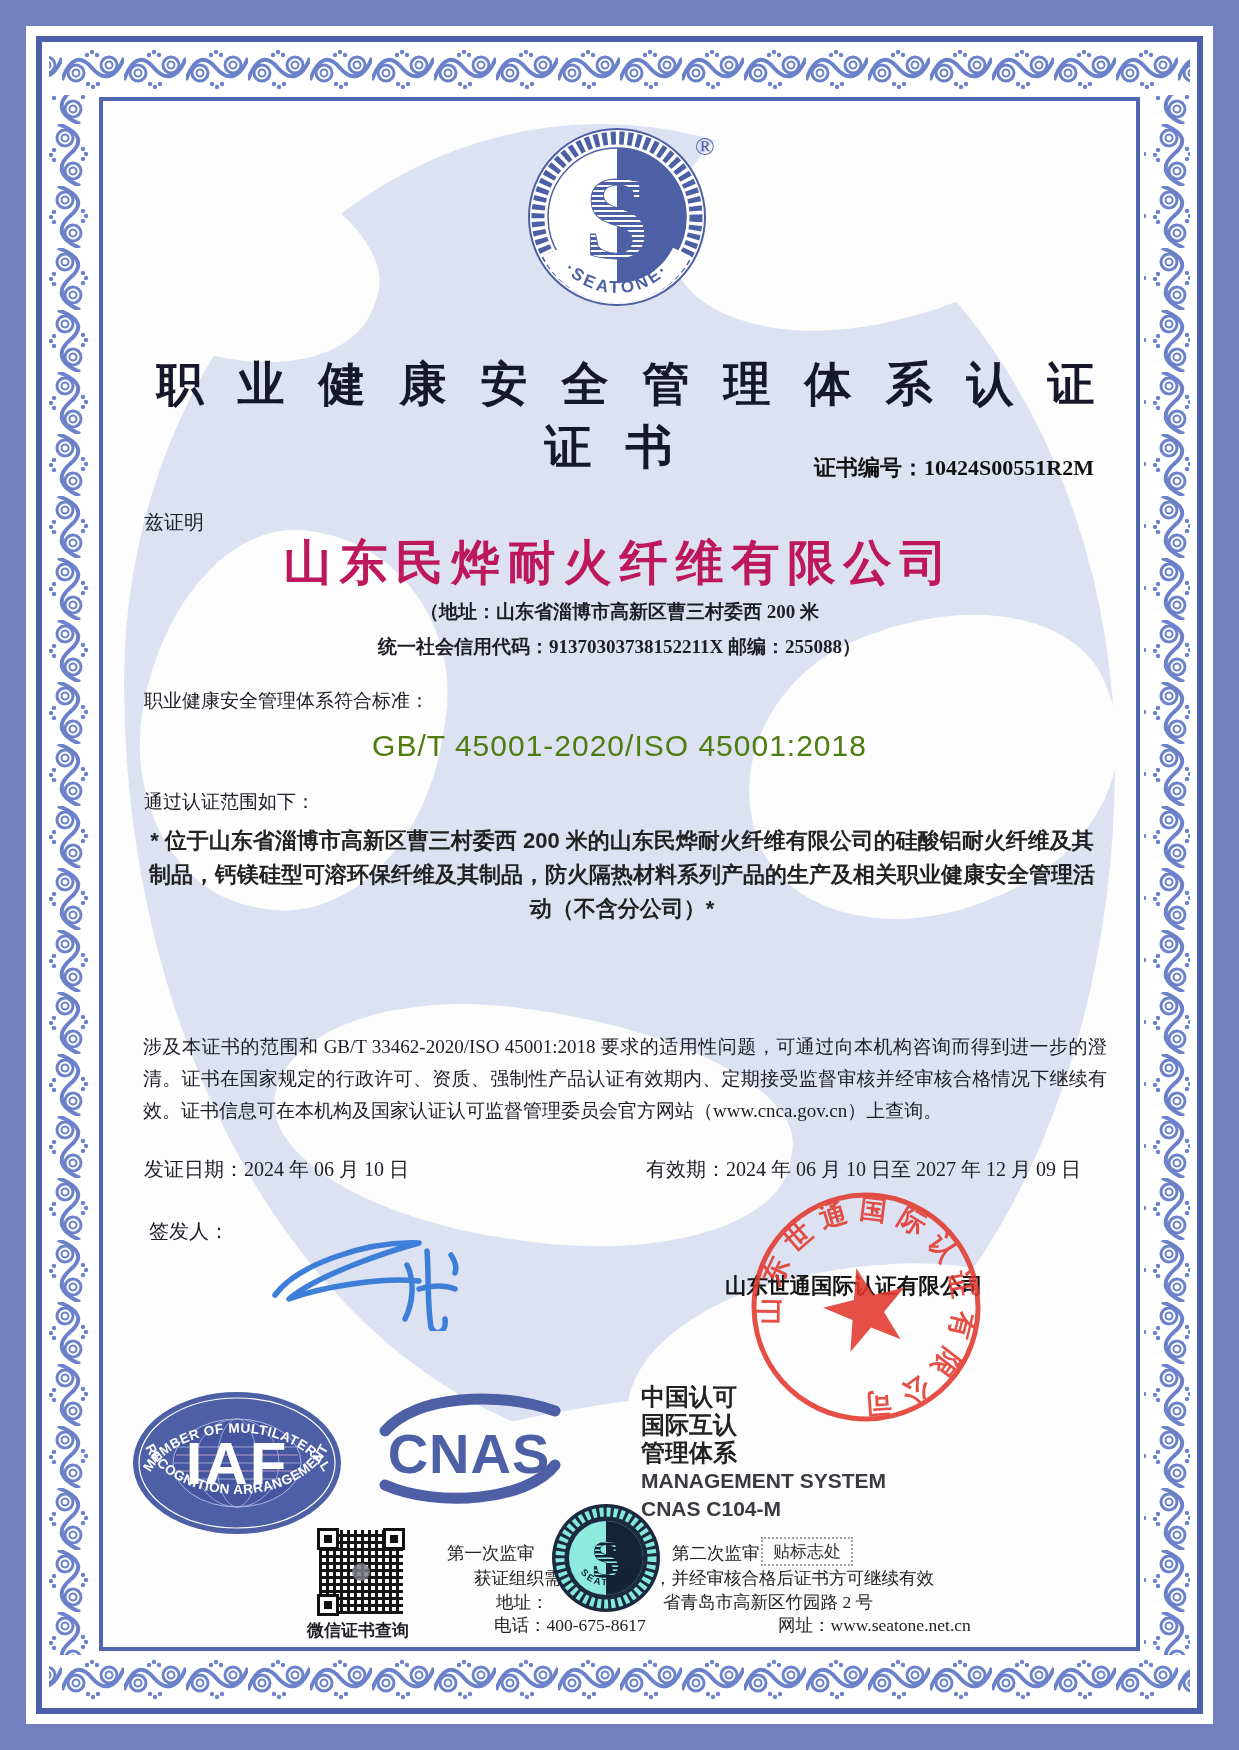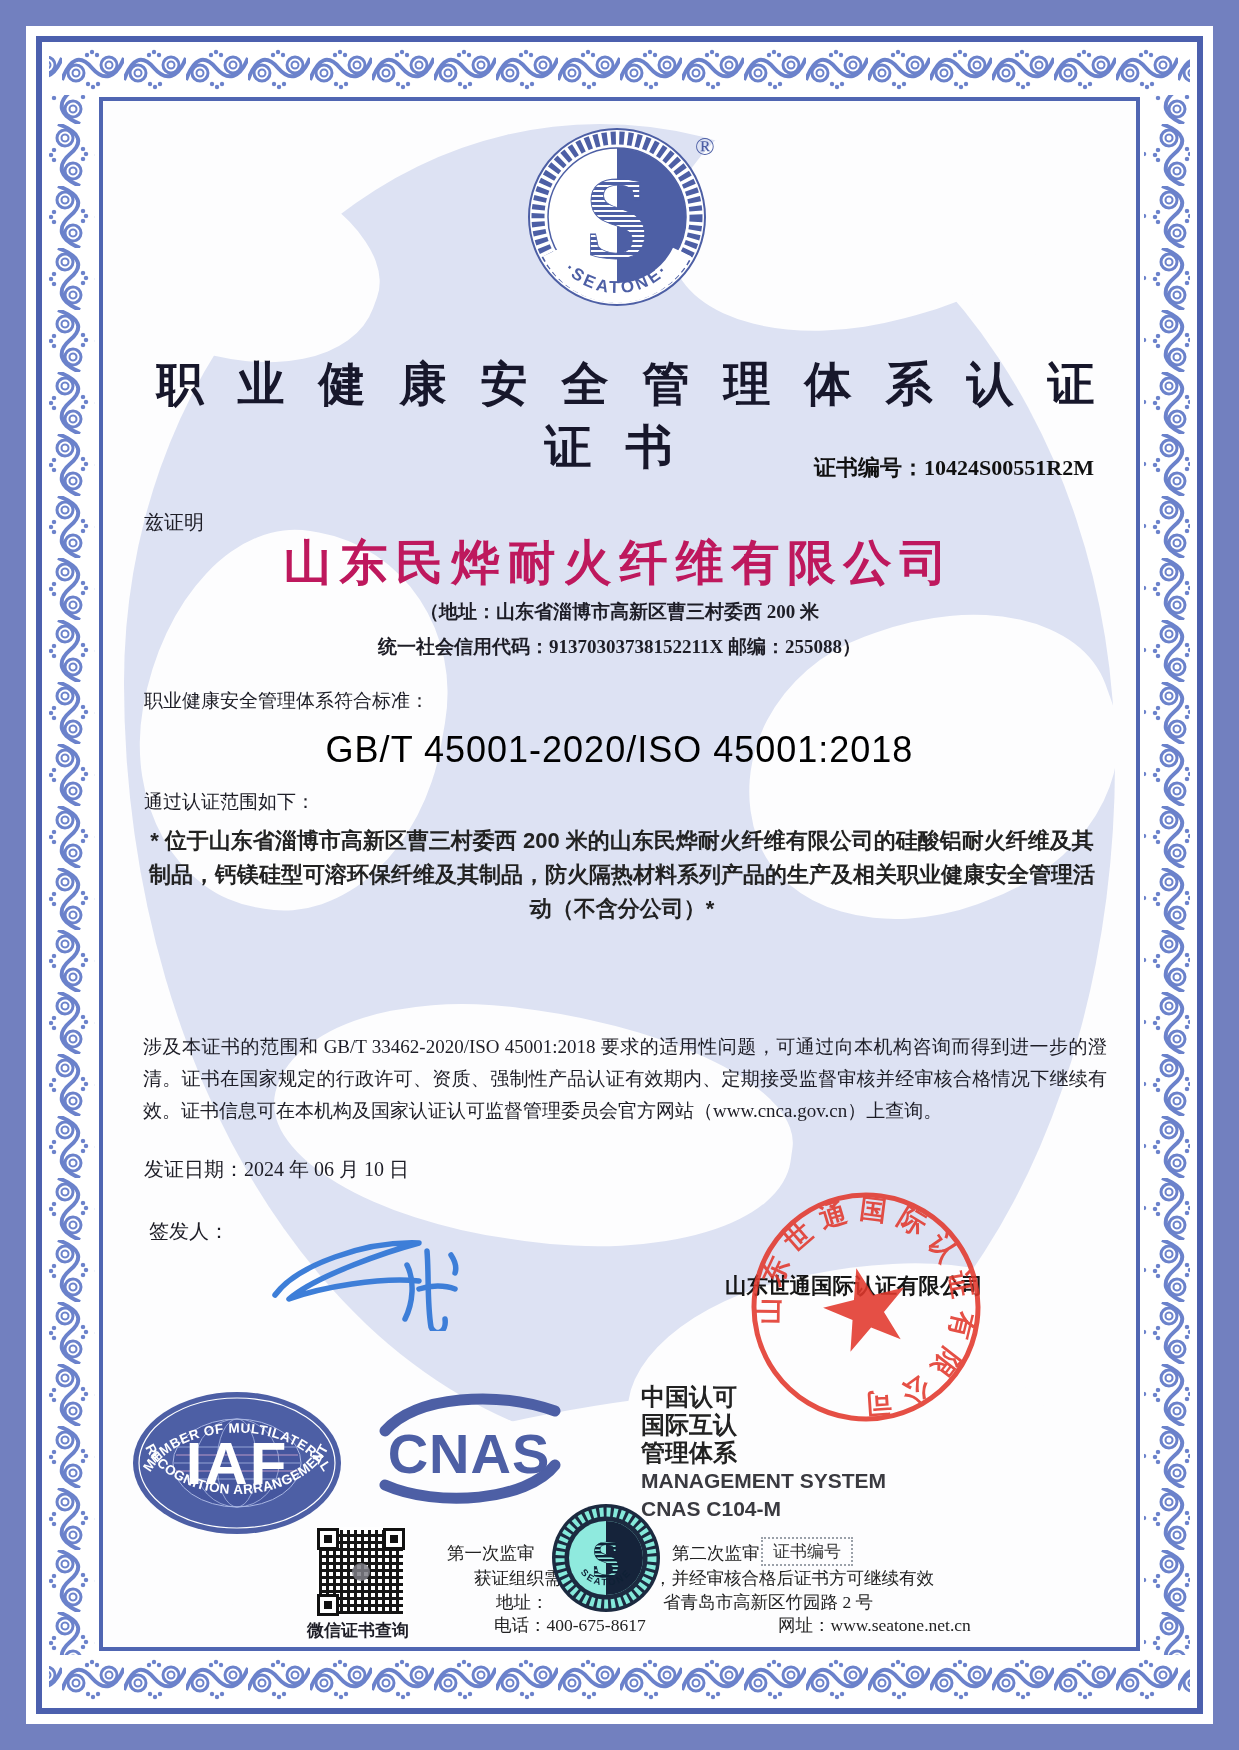--- a/index.html
+++ b/index.html
@@ -27,22 +27,22 @@
   .abs{position:absolute;z-index:2;}
   .title{left:0;right:0;top:252px;text-align:center;text-indent:34px;letter-spacing:34px;
          font-size:47px;font-weight:bold;color:#17172b;padding-left:12px;}
   .certno{top:352px;right:42px;font-size:22px;font-weight:bold;color:#111;}
   .certify{left:41px;top:408px;font-size:20px;}
   .company{left:0;right:0;top:430px;text-align:center;font-size:48px;font-weight:bold;
            letter-spacing:8px;color:#be185d;}
   .addr1{left:0;right:0;top:498px;text-align:center;font-size:19px;font-weight:bold;}
   .addr2{left:0;right:0;top:533px;text-align:center;font-size:19px;font-weight:bold;}
   .stdlabel{left:41px;top:587px;font-size:19px;}
-  .standard{left:0;right:0;top:628px;text-align:center;font-size:36px;letter-spacing:1px;
-            color:#000000;font-family:"Liberation Sans","DejaVu Sans",sans-serif;}
+  .standard{left:0;right:0;top:628px;text-align:center;font-size:30px;letter-spacing:1px;
+            color:#4d7c0f;font-family:"Liberation Sans","DejaVu Sans",sans-serif;}
   .scopelabel{left:41px;top:688px;font-size:19px;}
   .scope{left:38px;width:962px;top:723px;font-size:22px;font-weight:bold;line-height:34px;
          text-align:center;font-family:"Liberation Sans","DejaVu Sans",sans-serif;color:#222;}
   .disclaimer{left:40px;width:964px;top:930px;font-size:19px;line-height:32px;text-align:justify;}
   .dates{left:41px;right:55px;top:1055px;display:flex;justify-content:space-between;font-size:20px;}
   .signer{left:46px;top:1117px;font-size:20px;}
   .sig{left:166px;top:1130px;}
   .stamp{left:643px;top:1086px;opacity:.88;transform:rotate(-14deg);z-index:6;}
   .stamp-company{left:622px;top:1170px;width:360px;font-size:21.5px;font-weight:bold;color:#151515;z-index:5;}
   .iaf{left:27px;top:1288px;}
@@ -161,20 +161,23 @@
     <div class="abs stdlabel">职业健康安全管理体系符合标准：</div>
     <div class="abs standard">GB/T 45001-2020/ISO 45001:2018</div>
     <div class="abs scopelabel">通过认证范围如下：</div>
     <div class="abs scope">* 位于山东省淄博市高新区曹三村委西 200 米的山东民烨耐火纤维有限公司的硅酸铝耐火纤维及其制品，钙镁硅型可溶环保纤维及其制品，防火隔热材料系列产品的生产及相关职业健康安全管理活动（不含分公司）*</div>
     <div class="abs disclaimer">涉及本证书的范围和 GB/T 33462-2020/ISO 45001:2018 要求的适用性问题，可通过向本机构咨询而得到进一步的澄清。证书在国家规定的行政许可、资质、强制性产品认证有效期内、定期接受监督审核并经审核合格情况下继续有效。证书信息可在本机构及国家认证认可监督管理委员会官方网站（www.cnca.gov.cn）上查询。</div>
 
     <div class="abs dates">
       <span>
         <span>发证日期：</span><span>2024 年 06 月 10 日</span>
       </span>
+      <span>
+        <span>有效期：</span><span>2024 年 06 月 10 日至 2027 年 12 月 09 日</span>
+      </span>
     </div>
 
     <div class="abs signer">签发人：</div>
 
     <svg class="abs sig" width="210" height="100" viewBox="0 0 210 100">
       <g stroke="#3d7ed8" stroke-width="5.5" fill="none" stroke-linecap="round" stroke-linejoin="round">
         <path d="M6,64 C28,34 96,10 150,12 C120,20 48,44 20,68 C52,56 112,46 150,50"></path>
         <path d="M138,34 C146,50 144,72 136,88"></path>
         <path d="M158,20 C160,45 158,72 162,96 C166,106 178,102 176,88"></path>
         <path d="M150,58 C162,54 176,54 186,58"></path>
@@ -247,21 +250,21 @@
         </div>
       <div class="qr-f qf3">
           <div class="dot"></div>
         </div>
       <div class="qr-center"></div>
     </div>
     <div class="abs wechat">微信证书查询</div>
 
     <div class="abs frow audit1">第一次监审</div>
     <div class="abs frow audit2">第二次监审</div>
-    <div class="abs sticker">证书编号</div>
+    <div class="abs sticker">贴标志处</div>
 
     <div class="abs frow notep">获证组织需按规</div>
     <div class="abs frow notes">，并经审核合格后证书方可继续有效</div>
 
     <div class="abs frow addrp">地址：</div>
     <div class="abs frow addrs">省青岛市高新区竹园路 2 号</div>
 
     <div class="abs frow telr">
       <span>电话：</span><span>400-675-8617</span>
     </div>

